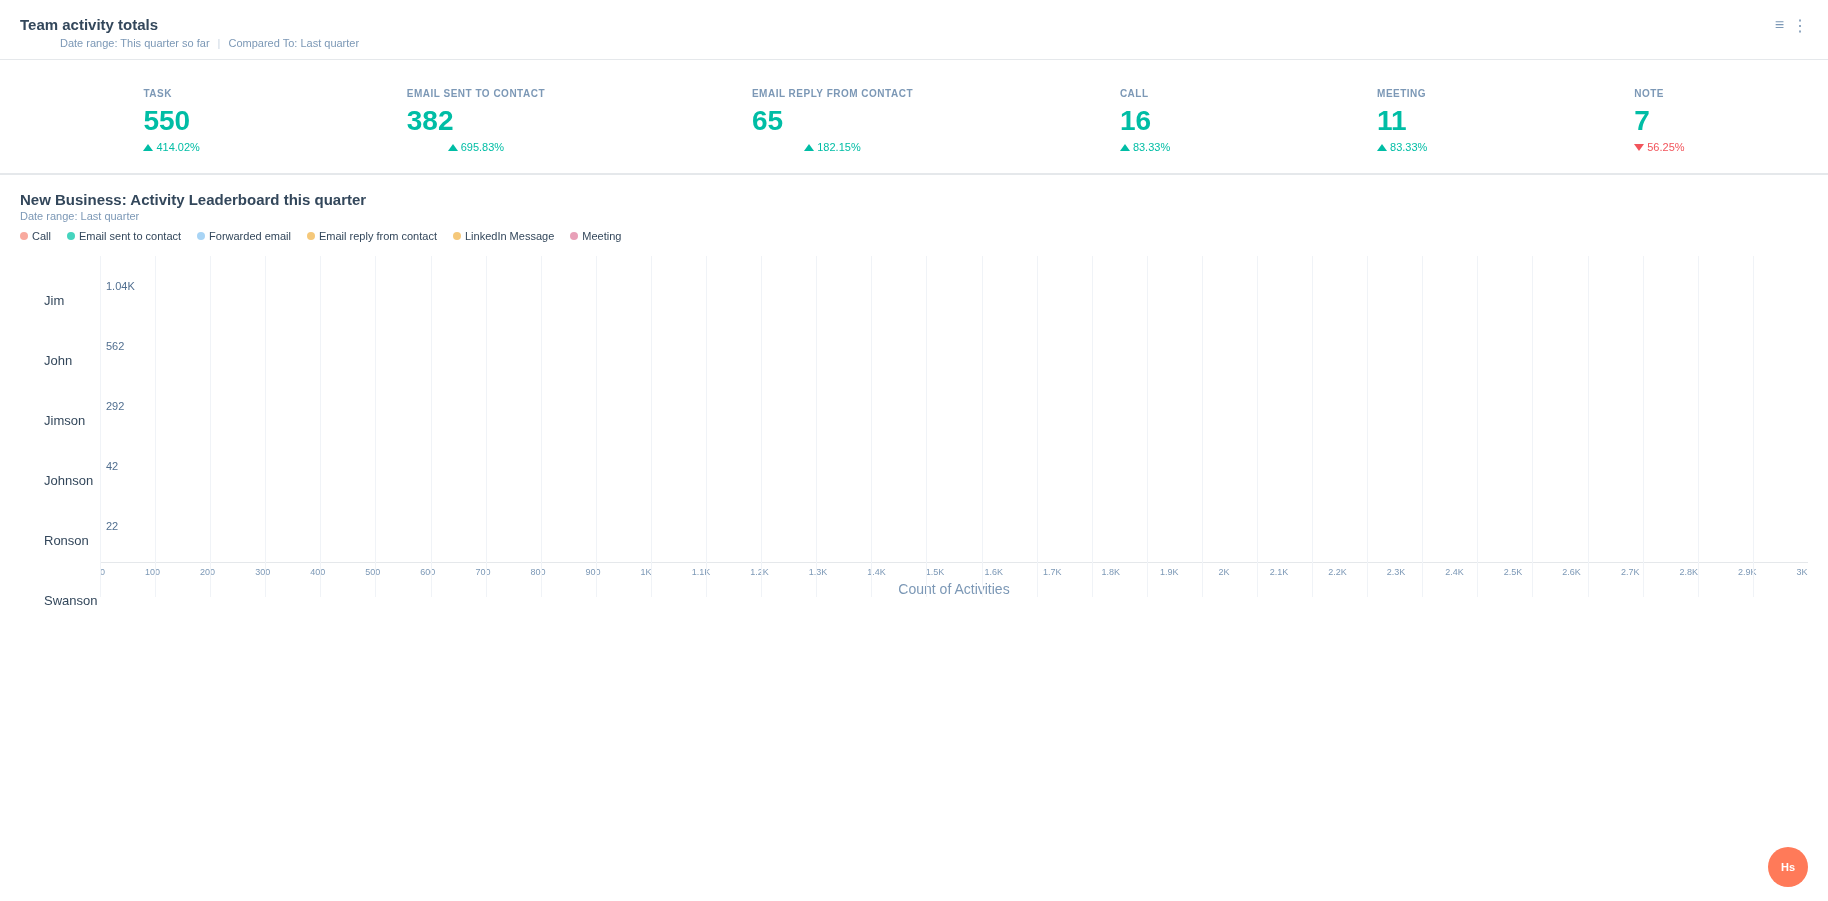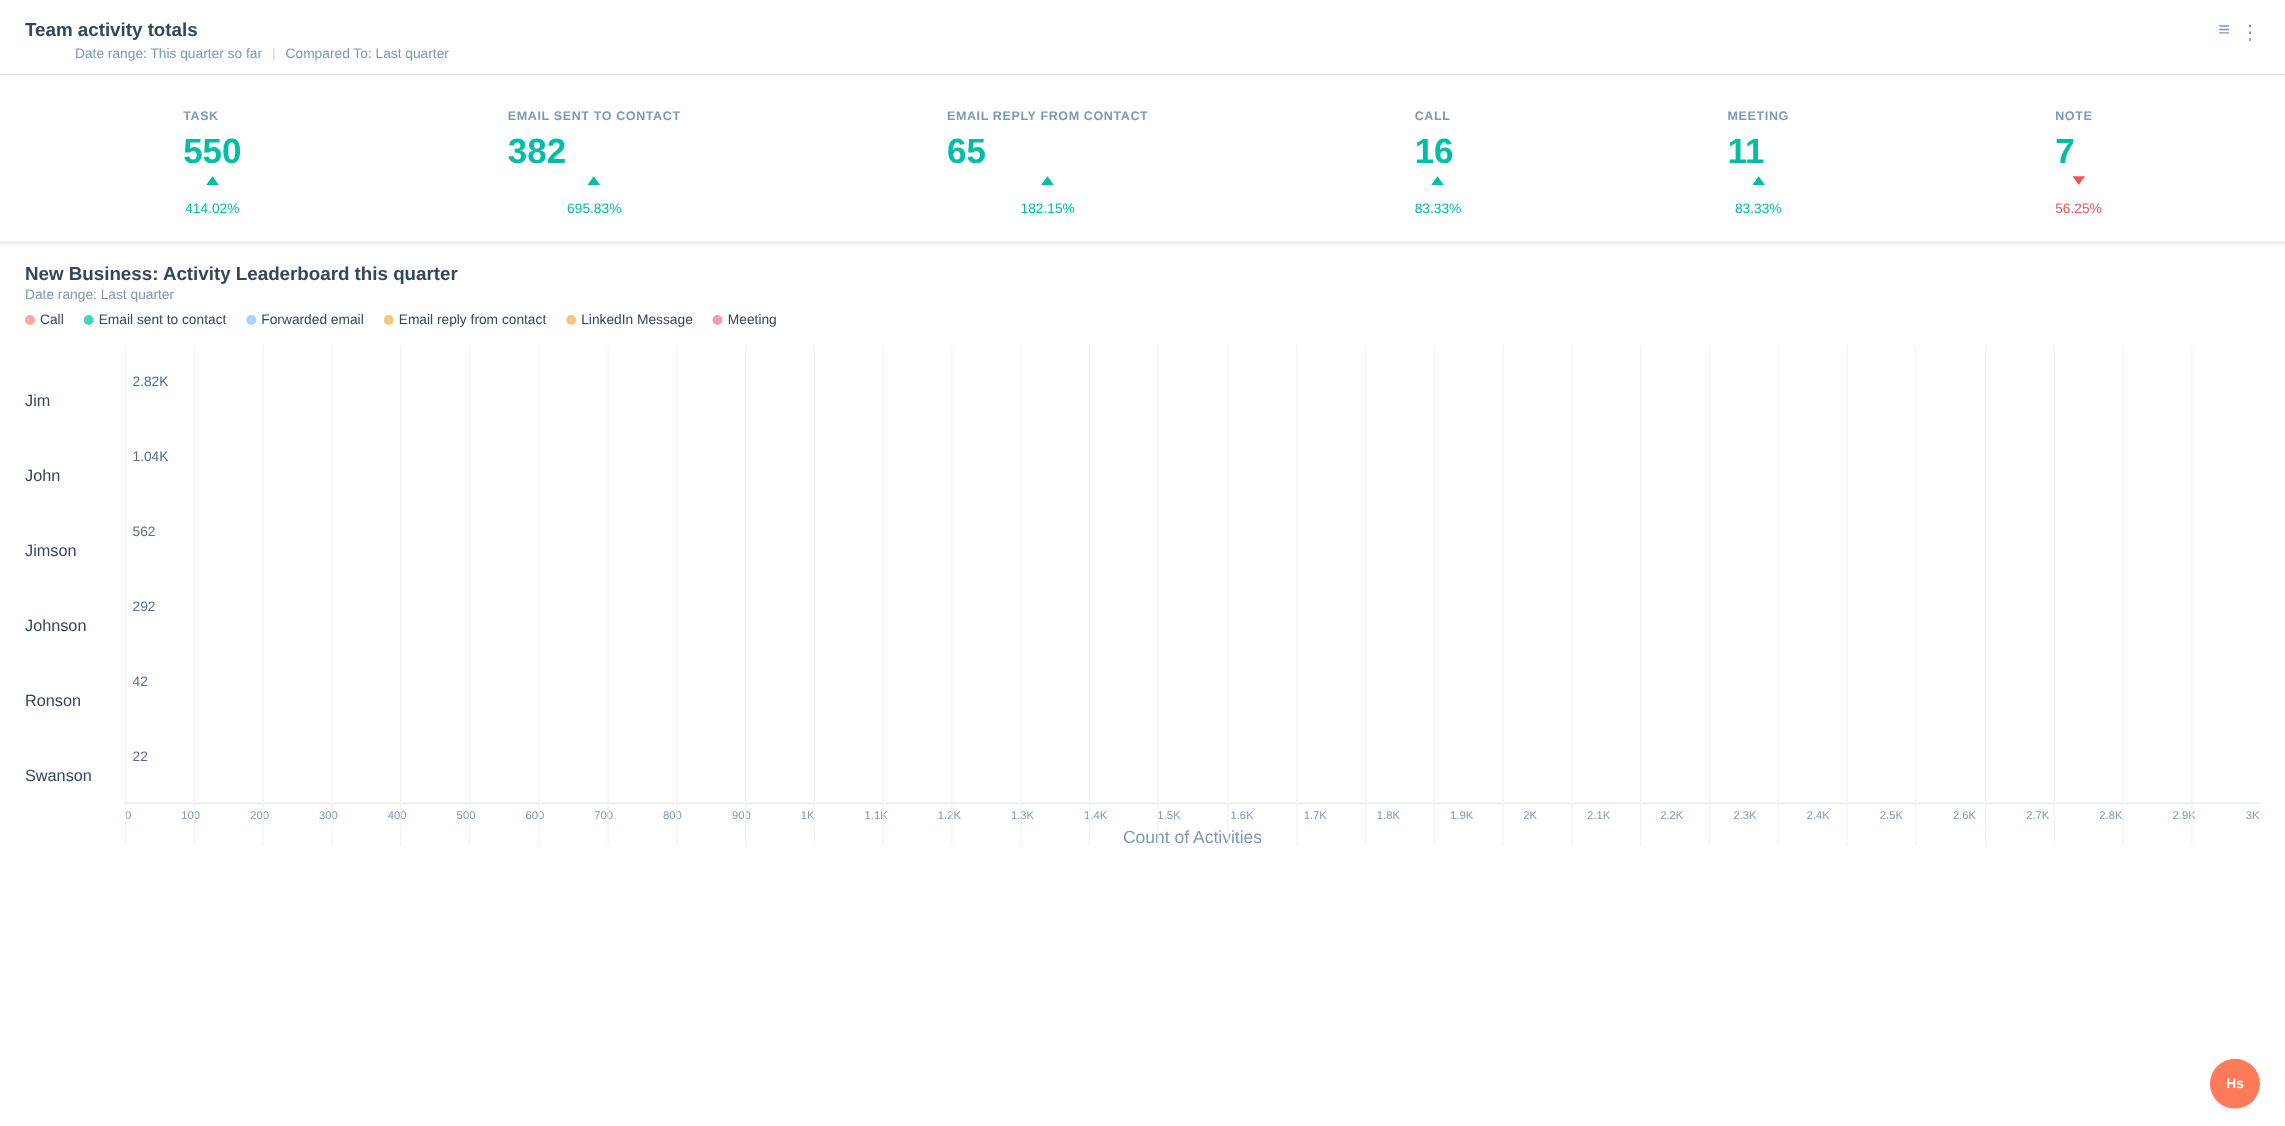--- a/index.html
+++ b/index.html
@@ -7,40 +7,40 @@
 
     .top-panel { padding: 16px 20px 10px; border-bottom: 1px solid #e5e8eb; }
     .top-panel h2 { font-size: 15px; font-weight: 600; color: #33475b; margin-bottom: 4px; }
     .date-range { font-size: 11px; color: #7c98b6; display: flex; gap: 8px; align-items: center; margin-left: 40px; }
     .date-range .separator { color: #cbd6e2; }
 
     .metrics-row { display: flex; justify-content: space-around; padding: 28px 40px 20px; border-bottom: 1px solid #e5e8eb; }
     .metric { text-align: left; }
     .metric-label { font-size: 10px; font-weight: 600; color: #7c98b6; letter-spacing: 0.5px; text-transform: uppercase; margin-bottom: 6px; }
     .metric-value { font-size: 28px; font-weight: 600; color: #00bda5; margin-bottom: 4px; }
-    .metric-change { font-size: 11px; display: flex; align-items: center; justify-content: center; gap: 13px; flex-direction: column; }
+    .metric-change { font-size: 11px; display: flex; align-items: center; justify-content: center; gap: 3px; }
     .metric-change.up { color: #00bda5; }
     .metric-change.down { color: #f2545b; }
     .arrow-up { width: 0; height: 0; border-left: 5px solid transparent; border-right: 5px solid transparent; border-bottom: 7px solid #00bda5; display: inline-block; }
     .arrow-down { width: 0; height: 0; border-left: 5px solid transparent; border-right: 5px solid transparent; border-top: 7px solid #f2545b; display: inline-block; }
 
     .toolbar-icons { position: absolute; top: 16px; right: 20px; display: flex; gap: 8px; }
     .toolbar-icon { cursor: pointer; color: #7c98b6; font-size: 16px; }
 
     .bottom-panel { padding: 16px 20px 10px; position: relative; }
     .bottom-panel h2 { font-size: 15px; font-weight: 600; color: #33475b; margin-bottom: 2px; }
     .date-range-bottom { font-size: 11px; color: #7c98b6; margin-bottom: 8px; }
 
     .legend { display: flex; gap: 16px; align-items: center; margin-bottom: 14px; flex-wrap: wrap; }
     .legend-item { display: flex; align-items: center; gap: 4px; font-size: 11px; color: #33475b; }
     .legend-dot { width: 8px; height: 8px; border-radius: 50%; }
 
     .chart-area { display: flex; }
     .y-labels { display: flex; flex-direction: column; width: 80px; padding-top: 14px; }
-    .y-label { font-size: 13px; color: #33475b; font-weight: 400; display: flex; align-items: center; height: 60px; }
+    .y-label { font-size: 13px; color: #33475b; font-weight: 400; display: flex; align-items: center; height: 60px; margin-left: 24px; }
 
     .chart-body { flex: 1; position: relative; }
     .bars-container { display: flex; flex-direction: column; gap: 0; }
     .bar-row { display: flex; align-items: center; height: 60px; position: relative; }
     .bar-group { display: flex; height: 22px; align-items: center; position: relative; }
     .bar-segment { height: 22px; }
     .bar-label { font-size: 11px; color: #516f90; margin-left: 6px; white-space: nowrap; }
     .x-tick { font-size: 9px; color: #7c98b6; text-align: center; }
 
     .grid-lines { position: absolute; top: 0; bottom: 40px; left: 0; right: 0; display: flex; pointer-events: none; }
@@ -194,29 +194,20 @@
           <div class="grid-line"></div>
           <div class="grid-line"></div>
           <div class="grid-line"></div>
           <div class="grid-line"></div>
           <div class="grid-line"></div>
           <div class="grid-line"></div>
           <div class="grid-line"></div>
         </div>
 
       <div class="bars-container" id="bars-container">
-          <div class="bar-row">
-            <div class="bar-group">
-              <div class="bar-segment" style="width: 6.5%; background-color: rgb(248, 169, 158);"></div>
-              <div class="bar-segment" style="width: 37.5%; background-color: rgb(69, 212, 190);"></div>
-              <div class="bar-segment" style="width: 4.5%; background-color: rgb(245, 200, 122);"></div>
-              <div class="bar-segment" style="width: 12.5%; background-color: rgb(232, 160, 184);"></div>
-              <span class="bar-label">2.82K</span>
-            </div>
-          </div>
           <div class="bar-row">
             <div class="bar-group">
               <div class="bar-segment" style="width: 19.5%; background-color: rgb(69, 212, 190);"></div>
               <div class="bar-segment" style="width: 2.5%; background-color: rgb(245, 200, 122);"></div>
               <span class="bar-label">1.04K</span>
             </div>
           </div>
           <div class="bar-row">
             <div class="bar-group">
               <div class="bar-segment" style="width: 8.5%; background-color: rgb(69, 212, 190);"></div>

